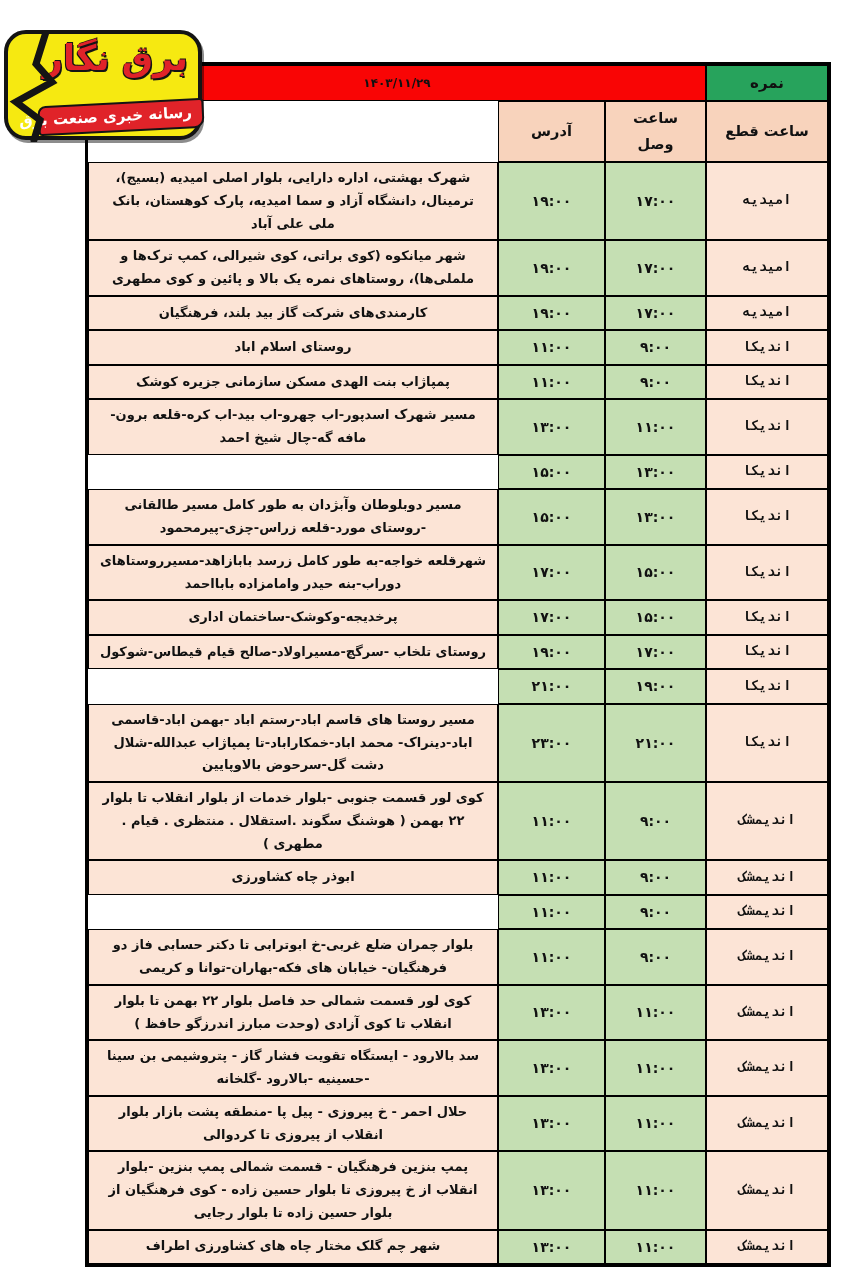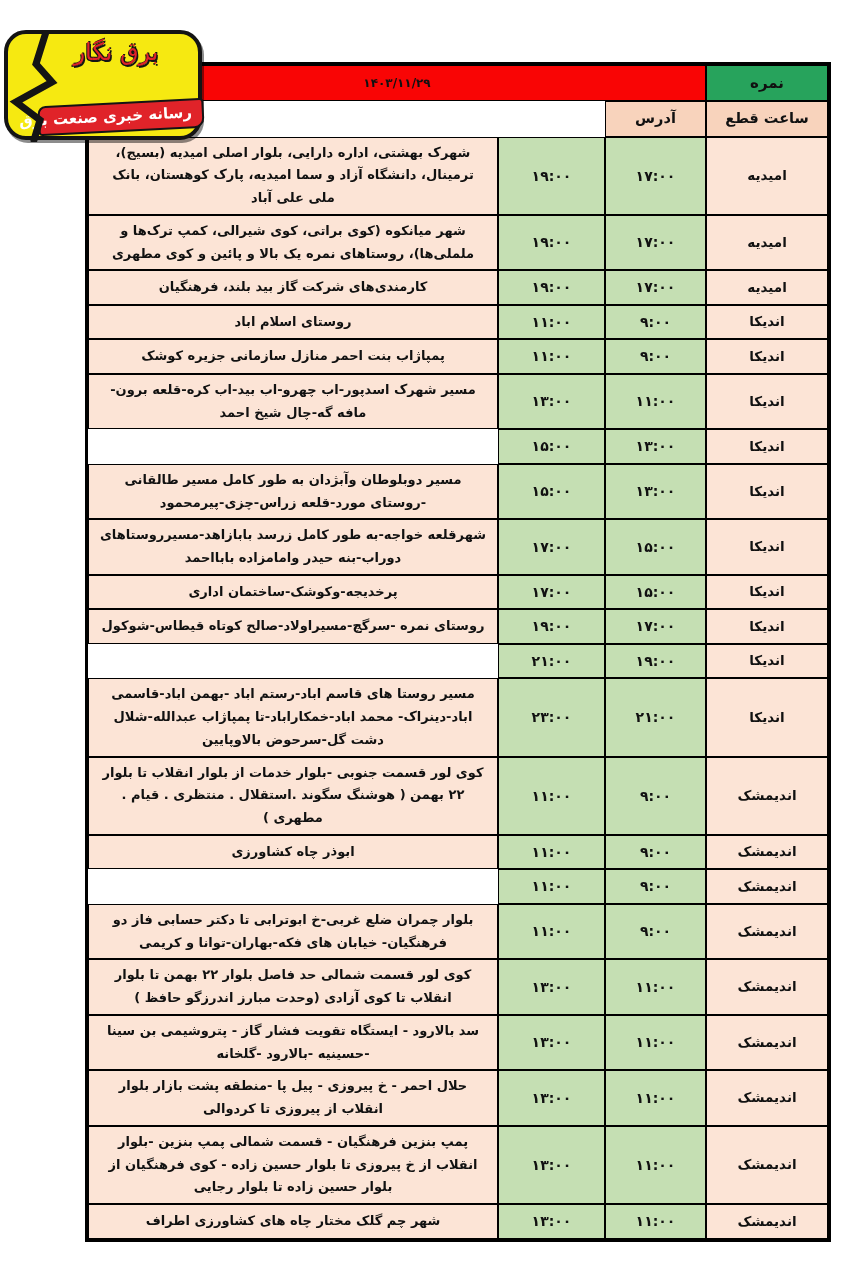--- a/index.html
+++ b/index.html
@@ -29,21 +29,21 @@
     border: 1px solid #000;
     display: flex; align-items: center; justify-content: center;
     text-align: center;
     font-weight: bold;
     font-size: 13px;
     line-height: 1.75;
     padding: 4px 8px;
     min-height: 30px;
   }
   .cell.address { background: var(--peach-light, #fce4d6); }
-  .cell.city    { background: var(--peach-light, #fce4d6); font-size: 13.5px; }
+  .cell.city    { background: var(--peach-light, #fce4d6); font-size: 13.5px; font-family: Liberation Mono, monospace; }
   .cell.time    { background: var(--cell-green, #c5dfb3); font-size: 14px; letter-spacing: 1px; }
 
   
   .hdr-date-label {
     background: var(--date-green, #27a35c);
     min-height: 34px; font-size: 15px;
   }
   .hdr-date-bar {
     grid-column: span 3;
     background: var(--bar-red, #f90505);
@@ -66,21 +66,21 @@
   .logo-box {
     position: absolute; inset: 0;
     background: var(--logo-yellow, #f6e911);
     border: 4px solid #141414;
     border-radius: 22px;
     box-shadow: 2px 3px 0 rgba(0,0,0,.45);
   }
   .logo-title {
     position: absolute; top: 8px; right: 14px; left: 40px;
     text-align: center;
-    font-size: 24px; font-weight: normal;
+    font-size: 35px; font-weight: bold;
     color: var(--logo-red, #e02329);
     text-shadow: 1.5px 1.5px 0 #141414, -1px 1px 0 #141414, 1px -1px 0 #141414;
     white-space: nowrap;
   }
   .logo-ribbon {
     position: absolute; bottom: 8px; right: -2px; left: 34px;
     background: var(--logo-red, #e02329);
     border: 2px solid #141414;
     border-radius: 8px 4px 10px 4px;
     transform: rotate(-3deg);
@@ -99,20 +99,21 @@
 
   <div class="outage-table">
 
     <div class="t-row">
       <div class="cell hdr-date-label">نمره</div>
       <div class="cell hdr-date-bar">۱۴۰۳/۱۱/۲۹</div>
     </div>
 
     <div class="t-row">
       <div class="cell hdr-col">ساعت قطع</div>
+      <div class="cell hdr-col">ساعت وصل</div>
       <div class="cell hdr-col">آدرس</div>
     </div>
 
     <div id="table-body">
     <div class="t-row">
       <div class="cell city">امیدیه</div>
       <div class="cell time">۱۷:۰۰</div>
       <div class="cell time">۱۹:۰۰</div>
       <div class="cell address">شهرک بهشتی، اداره دارایی، بلوار اصلی امیدیه (بسیج)، ترمینال، دانشگاه آزاد و سما امیدیه، پارک کوهستان، بانک ملی علی آباد</div>
     </div>
@@ -135,21 +136,21 @@
       <div class="cell city">اندیکا</div>
       <div class="cell time">۹:۰۰</div>
       <div class="cell time">۱۱:۰۰</div>
       <div class="cell address">روستای اسلام اباد</div>
     </div>
 
     <div class="t-row">
       <div class="cell city">اندیکا</div>
       <div class="cell time">۹:۰۰</div>
       <div class="cell time">۱۱:۰۰</div>
-      <div class="cell address">پمپاژاب بنت احمر منازل سازمانی جزیره کوشک</div>
+      <div class="cell address">پمپاژاب بنت الهدی مسکن سازمانی جزیره کوشک</div>
     </div>
 
     <div class="t-row">
       <div class="cell city">اندیکا</div>
       <div class="cell time">۱۱:۰۰</div>
       <div class="cell time">۱۳:۰۰</div>
       <div class="cell address">مسیر شهرک اسدپور-اب چهرو-اب بید-اب کره-قلعه برون-مافه گه-چال شیخ احمد</div>
     </div>
 
     <div class="t-row">
@@ -176,21 +177,21 @@
       <div class="cell city">اندیکا</div>
       <div class="cell time">۱۵:۰۰</div>
       <div class="cell time">۱۷:۰۰</div>
       <div class="cell address">پرخدیجه-وکوشک-ساختمان اداری</div>
     </div>
 
     <div class="t-row">
       <div class="cell city">اندیکا</div>
       <div class="cell time">۱۷:۰۰</div>
       <div class="cell time">۱۹:۰۰</div>
-      <div class="cell address">روستای نمره -سرگچ-مسیراولاد-صالح کوتاه قیطاس-شوکول</div>
+      <div class="cell address">روستای تلخاب -سرگچ-مسیراولاد-صالح قیام قیطاس-شوکول</div>
     </div>
 
     <div class="t-row">
       <div class="cell city">اندیکا</div>
       <div class="cell time">۱۹:۰۰</div>
       <div class="cell time">۲۱:۰۰</div>
     </div>
 
     <div class="t-row">
       <div class="cell city">اندیکا</div>

